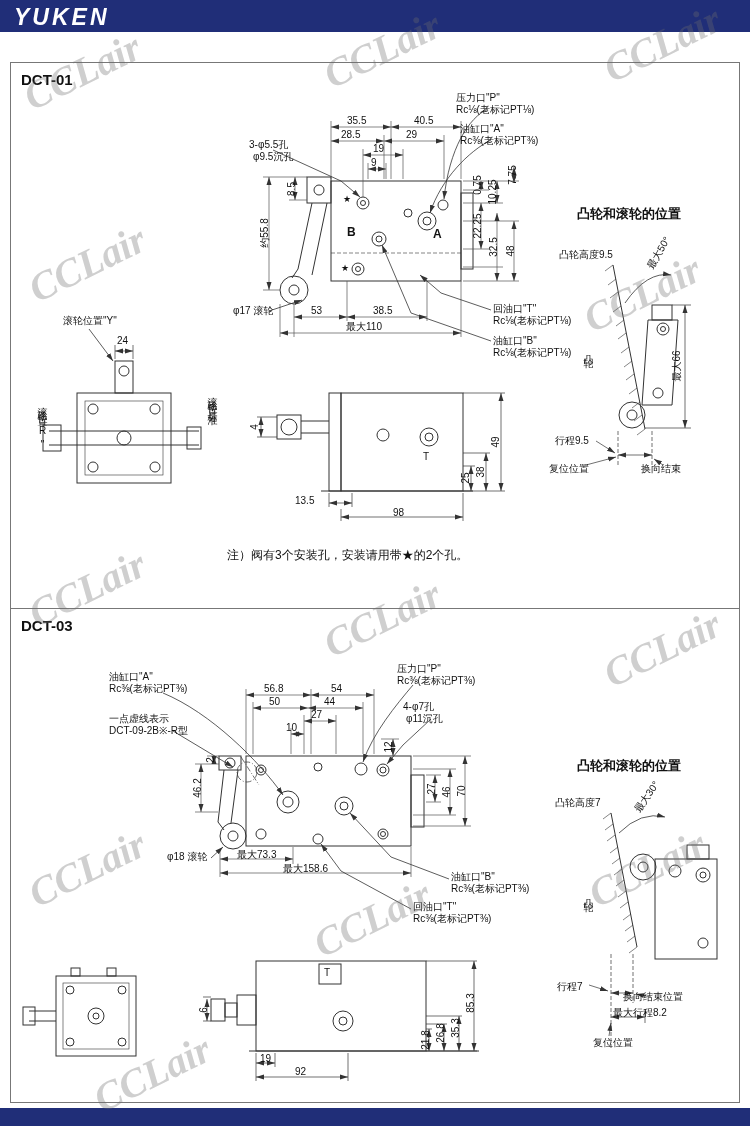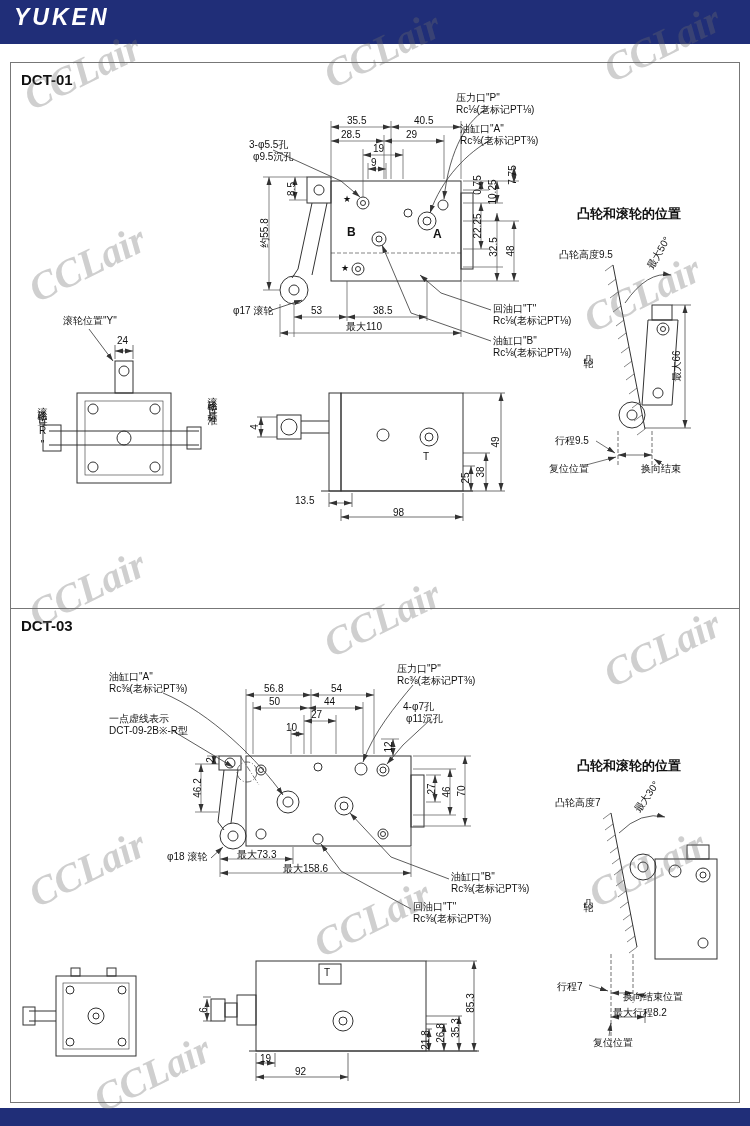--- a/index.html
+++ b/index.html
@@ -1,18 +1,18 @@
 <!DOCTYPE html>
 <html><head>
 <meta charset="utf-8">
 <style>
   *{margin:0;padding:0;box-sizing:border-box}
   html,body{width:750px;height:1126px}
   body{position:relative;background:#ffffff;font-family:"Liberation Sans",sans-serif;color:#111;overflow:hidden}
-  .hdr{position:absolute;left:0;top:0;width:750px;height:44px;background:#202e78;z-index:2}
+  .hdr{position:absolute;left:0;top:0;width:750px;height:32px;background:#202e78;z-index:2}
   .logo{position:absolute;left:14px;top:4px;color:#fff;font-size:23px;font-weight:bold;font-style:italic;letter-spacing:3px;font-family:"Liberation Sans",sans-serif}
   .ftr{position:absolute;left:0;top:1108px;width:750px;height:18px;background:#202e78;z-index:2}
   .panel{position:absolute;left:10px;width:730px;border:1px solid #777;background:#fff;z-index:1}
   #p1{top:62px;height:670px}
   #p2{top:608px;height:495px}
   .ptitle{position:absolute;left:10px;top:8px;font-size:15px;font-weight:bold;z-index:3}
   .lbl{position:absolute;font-size:10px;line-height:1.15;white-space:nowrap;z-index:3}
   .s9{font-size:10px}
   .sec{position:absolute;font-size:13px;font-weight:bold;white-space:nowrap;z-index:3}
   .big{position:absolute;font-size:12px;font-weight:bold;z-index:3}
@@ -261,20 +261,21 @@
     <div class="vt" style="left:194px;top:326px">滚轮位置（标准）</div>
 
     <div class="vd" style="left:243px;top:364px">4</div>
     <div class="vd" style="left:454px;top:415px">25</div>
     <div class="vd" style="left:469px;top:409px">38</div>
     <div class="vd" style="left:484px;top:379px">49</div>
     <div class="lbl" style="left:284px;top:432px">13.5</div>
     <div class="lbl" style="left:382px;top:444px">98</div>
     <div class="lbl" style="left:412px;top:388px">T</div>
 
+    <div class="note" style="left:216px;top:484px">注）阀有3个安装孔，安装请用带★的2个孔。</div>
   </div>
 
   <div class="panel" id="p2">
 
     <svg width="730" height="495" viewBox="0 0 730 495">
 
       <g stroke="#333" fill="none" stroke-width="1">
         <rect x="235" y="147" width="165" height="90"></rect>
         <rect x="400" y="166" width="13" height="52"></rect>
         <circle cx="277" cy="193" r="11"></circle>

